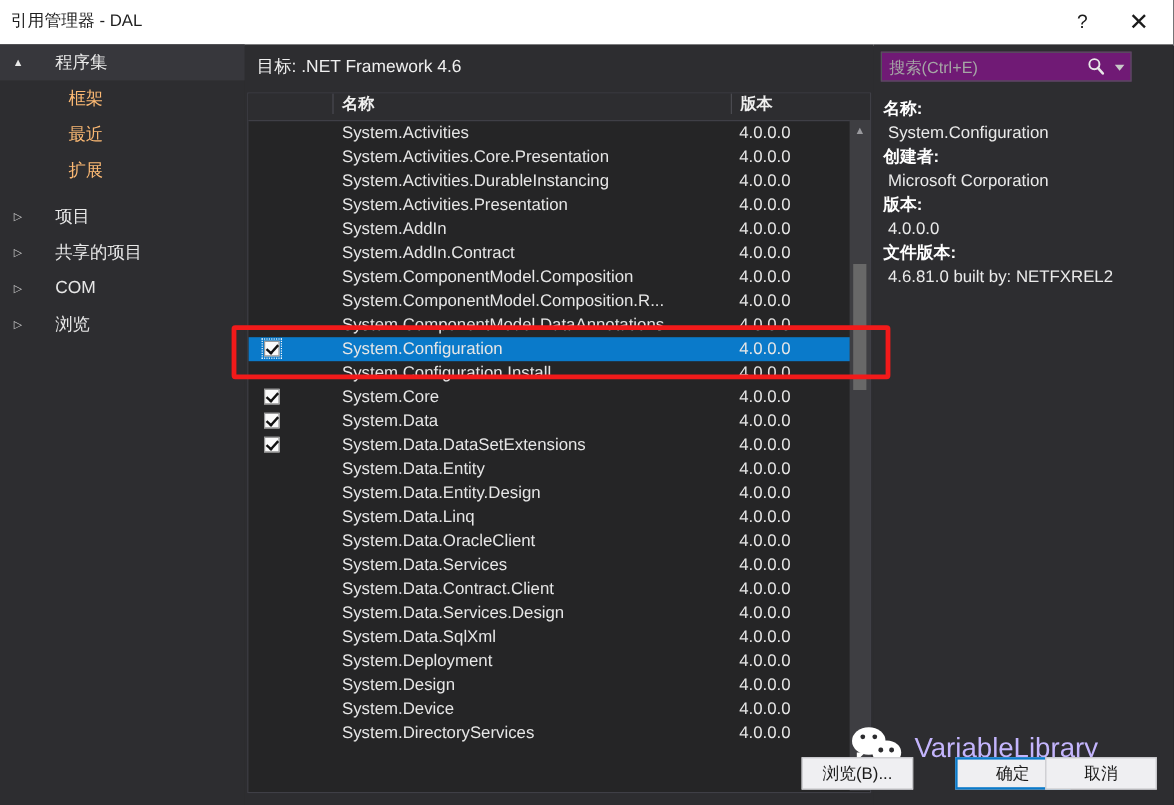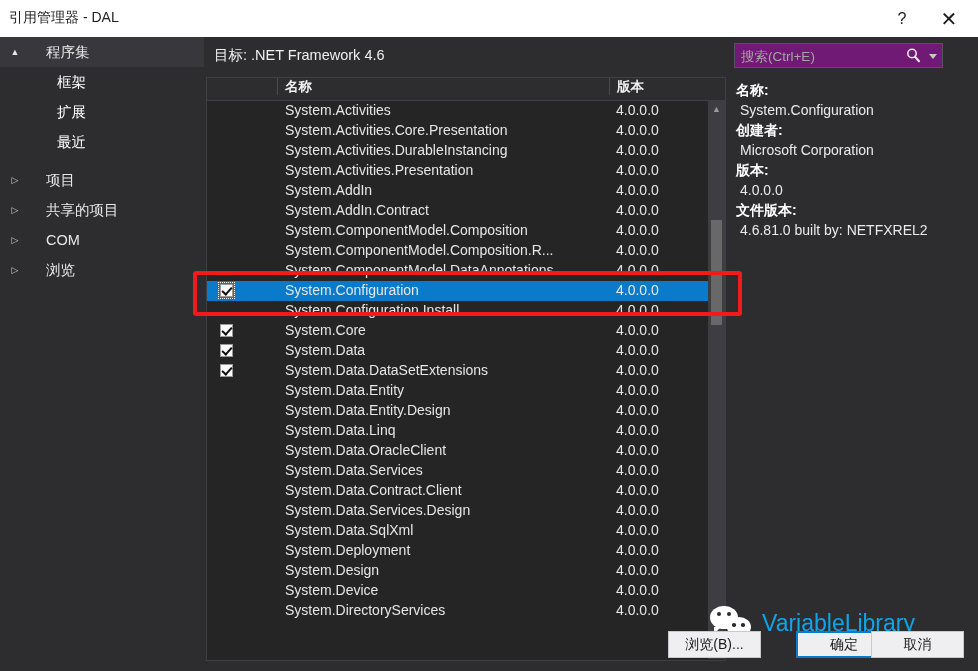--- a/index.html
+++ b/index.html
@@ -49,21 +49,21 @@
     display: flex; align-items: center;
     color: #e7e7e7;
     font-size: 14.5px;
     white-space: nowrap;
   }
   .sb-root {
     background: #37373c;
     padding-left: 6px;
   }
   .sb-group { padding-left: 6px; }
-  .sb-child { padding-left: 37px; color: #ffffff; text-align: right; }
+  .sb-child { padding-left: 37px; color: #fdba74; text-align: right; }
   .sb-arrow {
     display: inline-block;
     width: 18px; text-align: center;
     font-size: 9px; color: #cfcfcf;
     margin-right: 2px;
   }
   .sb-arrow.down { color: #e8e8e8; }
   .sb-label { display: inline-block; margin-left: 20px; }
   .sb-spacer { height: 8px; }
 
@@ -231,21 +231,21 @@
   .btn-ok     { left: 768px; width: 96px; }
   .btn-cancel { left: 871px; width: 93px; }
 
   
   .watermark {
     position: absolute; left: 710px; top: 604px;
     display: flex; align-items: center;
     pointer-events: none;
   }
   .wm-text {
-    color: #0ea5e9; font-size: 23px;
+    color: #c4b5fd; font-size: 23px;
     margin-left: 6px;
     white-space: nowrap;
   }
   .wm-logo { position: relative; width: 46px; height: 38px; }
   .bub {
     position: absolute; background: #ffffff;
     border-radius: 50%;
   }
   .bub-big { left: 0; top: 2px; width: 28px; height: 23px; }
   .bub-big::after {
@@ -290,24 +290,24 @@
 
   <div class="sidebar">
     <div class="sb-row sb-root">
       <span class="sb-arrow down">▲</span>
       <span class="sb-label">程序集</span>
     </div>
     <div class="sb-row sb-child">
       <span class="sb-label">框架</span>
     </div>
     <div class="sb-row sb-child">
+      <span class="sb-label">最近</span>
+    </div>
+    <div class="sb-row sb-child">
       <span class="sb-label">扩展</span>
-    </div>
-    <div class="sb-row sb-child">
-      <span class="sb-label">最近</span>
     </div>
     <div class="sb-spacer"></div>
     <div class="sb-row sb-group">
       <span class="sb-arrow">▷</span>
       <span class="sb-label">项目</span>
     </div>
     <div class="sb-row sb-group">
       <span class="sb-arrow">▷</span>
       <span class="sb-label">共享的项目</span>
     </div>

